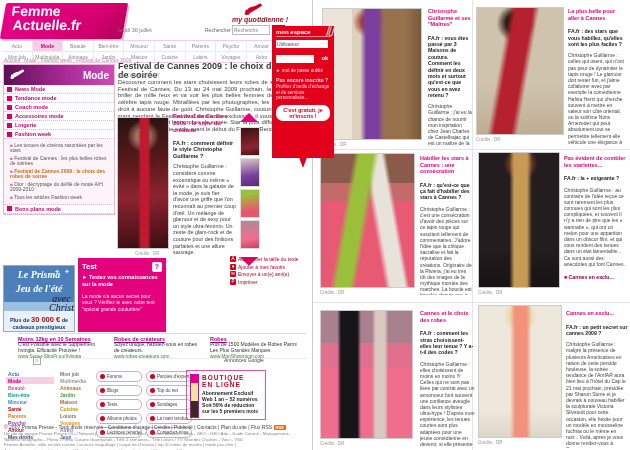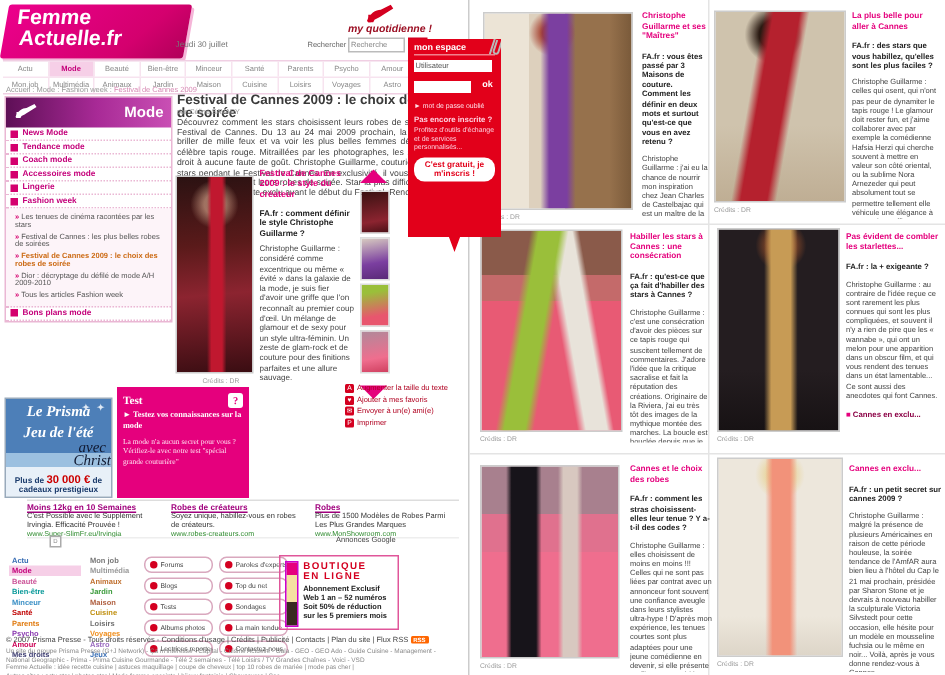--- a/index.html
+++ b/index.html
@@ -59,21 +59,21 @@
   .tri-dn{left:240px;top:257px;width:0;height:0;border-left:9px solid transparent;border-right:9px solid transparent;border-top:9px solid #e5007d;}
   .thumb{left:240px;width:18px;height:27px;border:1px solid #ddd;}
   .t1{top:127px;background:linear-gradient(170deg,#3a1212,#8c2430 70%,#4a1016);}
   .t2{top:158px;background:linear-gradient(170deg,#d8cbc0,#7b3fa0 60%,#5a2a78);}
   .t3{top:189px;background:linear-gradient(170deg,#9abf3a 20%,#e8566e 75%);}
   .t4{top:220px;background:linear-gradient(170deg,#b0899a,#ef6e8e 65%,#d04060);}
   
   .tools{left:230px;top:256px;width:78px;}
   .tool{display:flex;align-items:center;gap:2px;font-size:5px;color:#b00020;margin-bottom:1.5px;}
   .tico{width:6px;height:6px;background:#d40020;color:#fff;font-size:4.5px;line-height:6px;text-align:center;border-radius:1px;flex:0 0 auto;}
-  .test{left:78px;top:258px;width:88px;height:74px;background:#e5007d;color:#fff;padding:4px;box-sizing:border-box;font-family:Liberation Serif, serif;}
+  .test{left:78px;top:258px;width:88px;height:74px;background:#e5007d;color:#fff;padding:4px;box-sizing:border-box;}
   .test .tt{font-size:7.5px;font-weight:bold;}
   .test .qm{position:absolute;right:4px;top:4px;width:10px;height:10px;background:#fff;color:#e5007d;font-weight:bold;
             font-size:7px;text-align:center;line-height:10px;border-radius:2px;}
   .test .lk2{font-size:5.5px;font-weight:bold;line-height:1.2;margin-top:3px;display:block;color:#fff;}
   .test .bd{font-size:5px;line-height:1.25;margin-top:6px;color:#ffe3f1;}
   
   .spon{left:18px;top:333px;width:288px;height:26px;border-top:1px solid #ddd;border-bottom:1px solid #eee;display:flex;gap:8px;padding-top:2px;box-sizing:border-box;}
   .spad{width:88px;overflow:hidden;}
   .spad .st{font-size:5.5px;font-weight:bold;color:#a0007d;text-decoration:underline;}
   .spad .sb2{font-size:5px;color:#333;line-height:1.15;}

